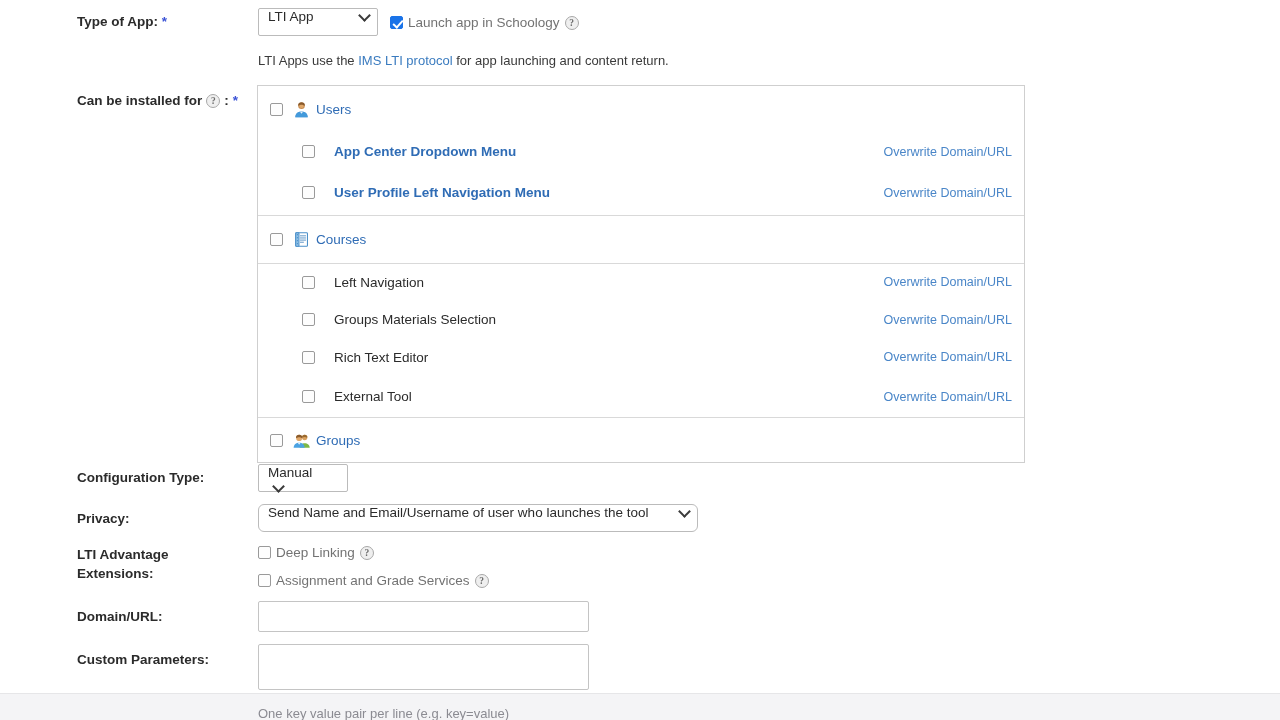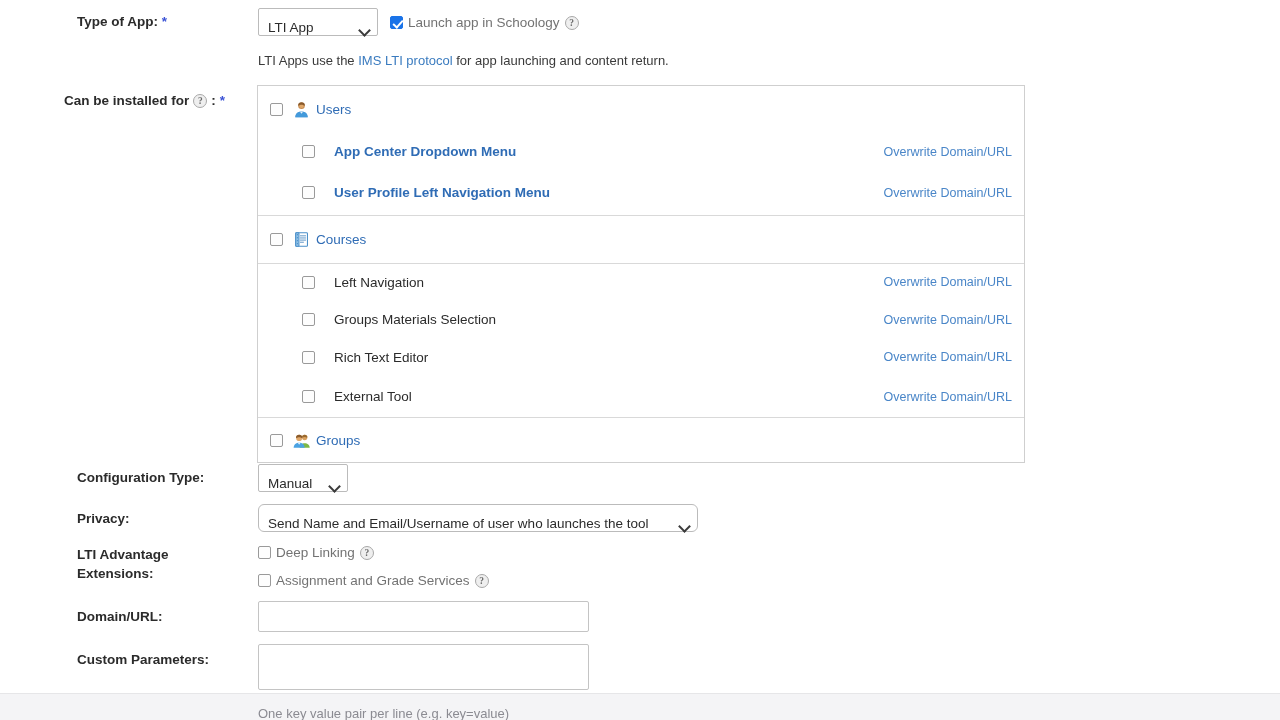--- a/index.html
+++ b/index.html
@@ -30,21 +30,21 @@
   .req { color: #3b53d6; font-weight: bold; }
 
   
   .sel {
     position: absolute;
     border: 1px solid #bbbbbb;
     background: #ffffff;
     height: 28px;
     border-radius: 2px;
     display: flex;
-    align-items: flex-end;
+    align-items: flex-start;
     padding: 0 6px 0 9px;
     font-size: 13.5px;
     color: #2b2b2b;
   }
   .sel .txt { flex: 1; white-space: nowrap; overflow: hidden; }
   .caret {
     width: 11px; height: 11px;
     margin-left: 6px;
     flex: 0 0 auto;
     position: relative;
@@ -212,21 +212,21 @@
   <div class="inline" style="left:390px; top:15px;">
     <span class="cb checked"></span>
     <span class="cap">Launch app in Schoology</span>
     <span class="help">?</span>
   </div>
 
   <div class="note" style="left:258px; top:53px;">
     <span>LTI Apps use the </span><a class="link" href="#">IMS LTI protocol</a><span> for app launching and content return.</span>
   </div>
 
-  <div class="lbl" style="left:64px; top:92px; display:flex; align-items:center; gap:4px;">
+  <div class="lbl" style="left:77px; top:92px; display:flex; align-items:center; gap:4px;">
     <span>Can be installed for</span>
     <span class="help">?</span>
     <span>:</span>
     <span class="req">*</span>
   </div>
 
   <div id="panel">
 
     <div class="prow group-head">
       <span class="cb"></span>
@@ -310,21 +310,21 @@
         <path d="M5.8 2.7c1.8 0 2.9 1 2.9 2.4 0 .4-.2.7-.5.5-.6-.3-1.3-.7-2.4-.7s-1.8.4-2.4.7c-.3.2-.5-.1-.5-.5 0-1.4 1.1-2.4 2.9-2.4z" fill="#8a5a2b"></path>
         <path d="M0.6 14.8c0-3 2.3-4.8 5.2-4.8s5.2 1.8 5.2 4.8z" fill="#4ba3e3"></path>
         <path d="M4.4 10.1h2.8l-1.4 2z" fill="#e8f2fb"></path>
       </svg>
       <span class="ptitle">Groups</span>
     </div>
 
   </div>
 
   <div class="lbl" style="left:77px; top:469px;">Configuration Type:</div>
-  <div class="sel" style="left:258px; top:464px; width:90px;">
+  <div class="sel" style="left:258px; top:464px; width:90px;flex-direction:column;">
     <span class="txt">Manual</span>
     <span class="caret"></span>
   </div>
 
   <div class="lbl" style="left:77px; top:510px;">Privacy:</div>
   <div class="sel" style="left:258px; top:504px; width:440px;border-radius:6px;">
     <span class="txt">Send Name and Email/Username of user who launches the tool</span>
     <span class="caret"></span>
   </div>
 

